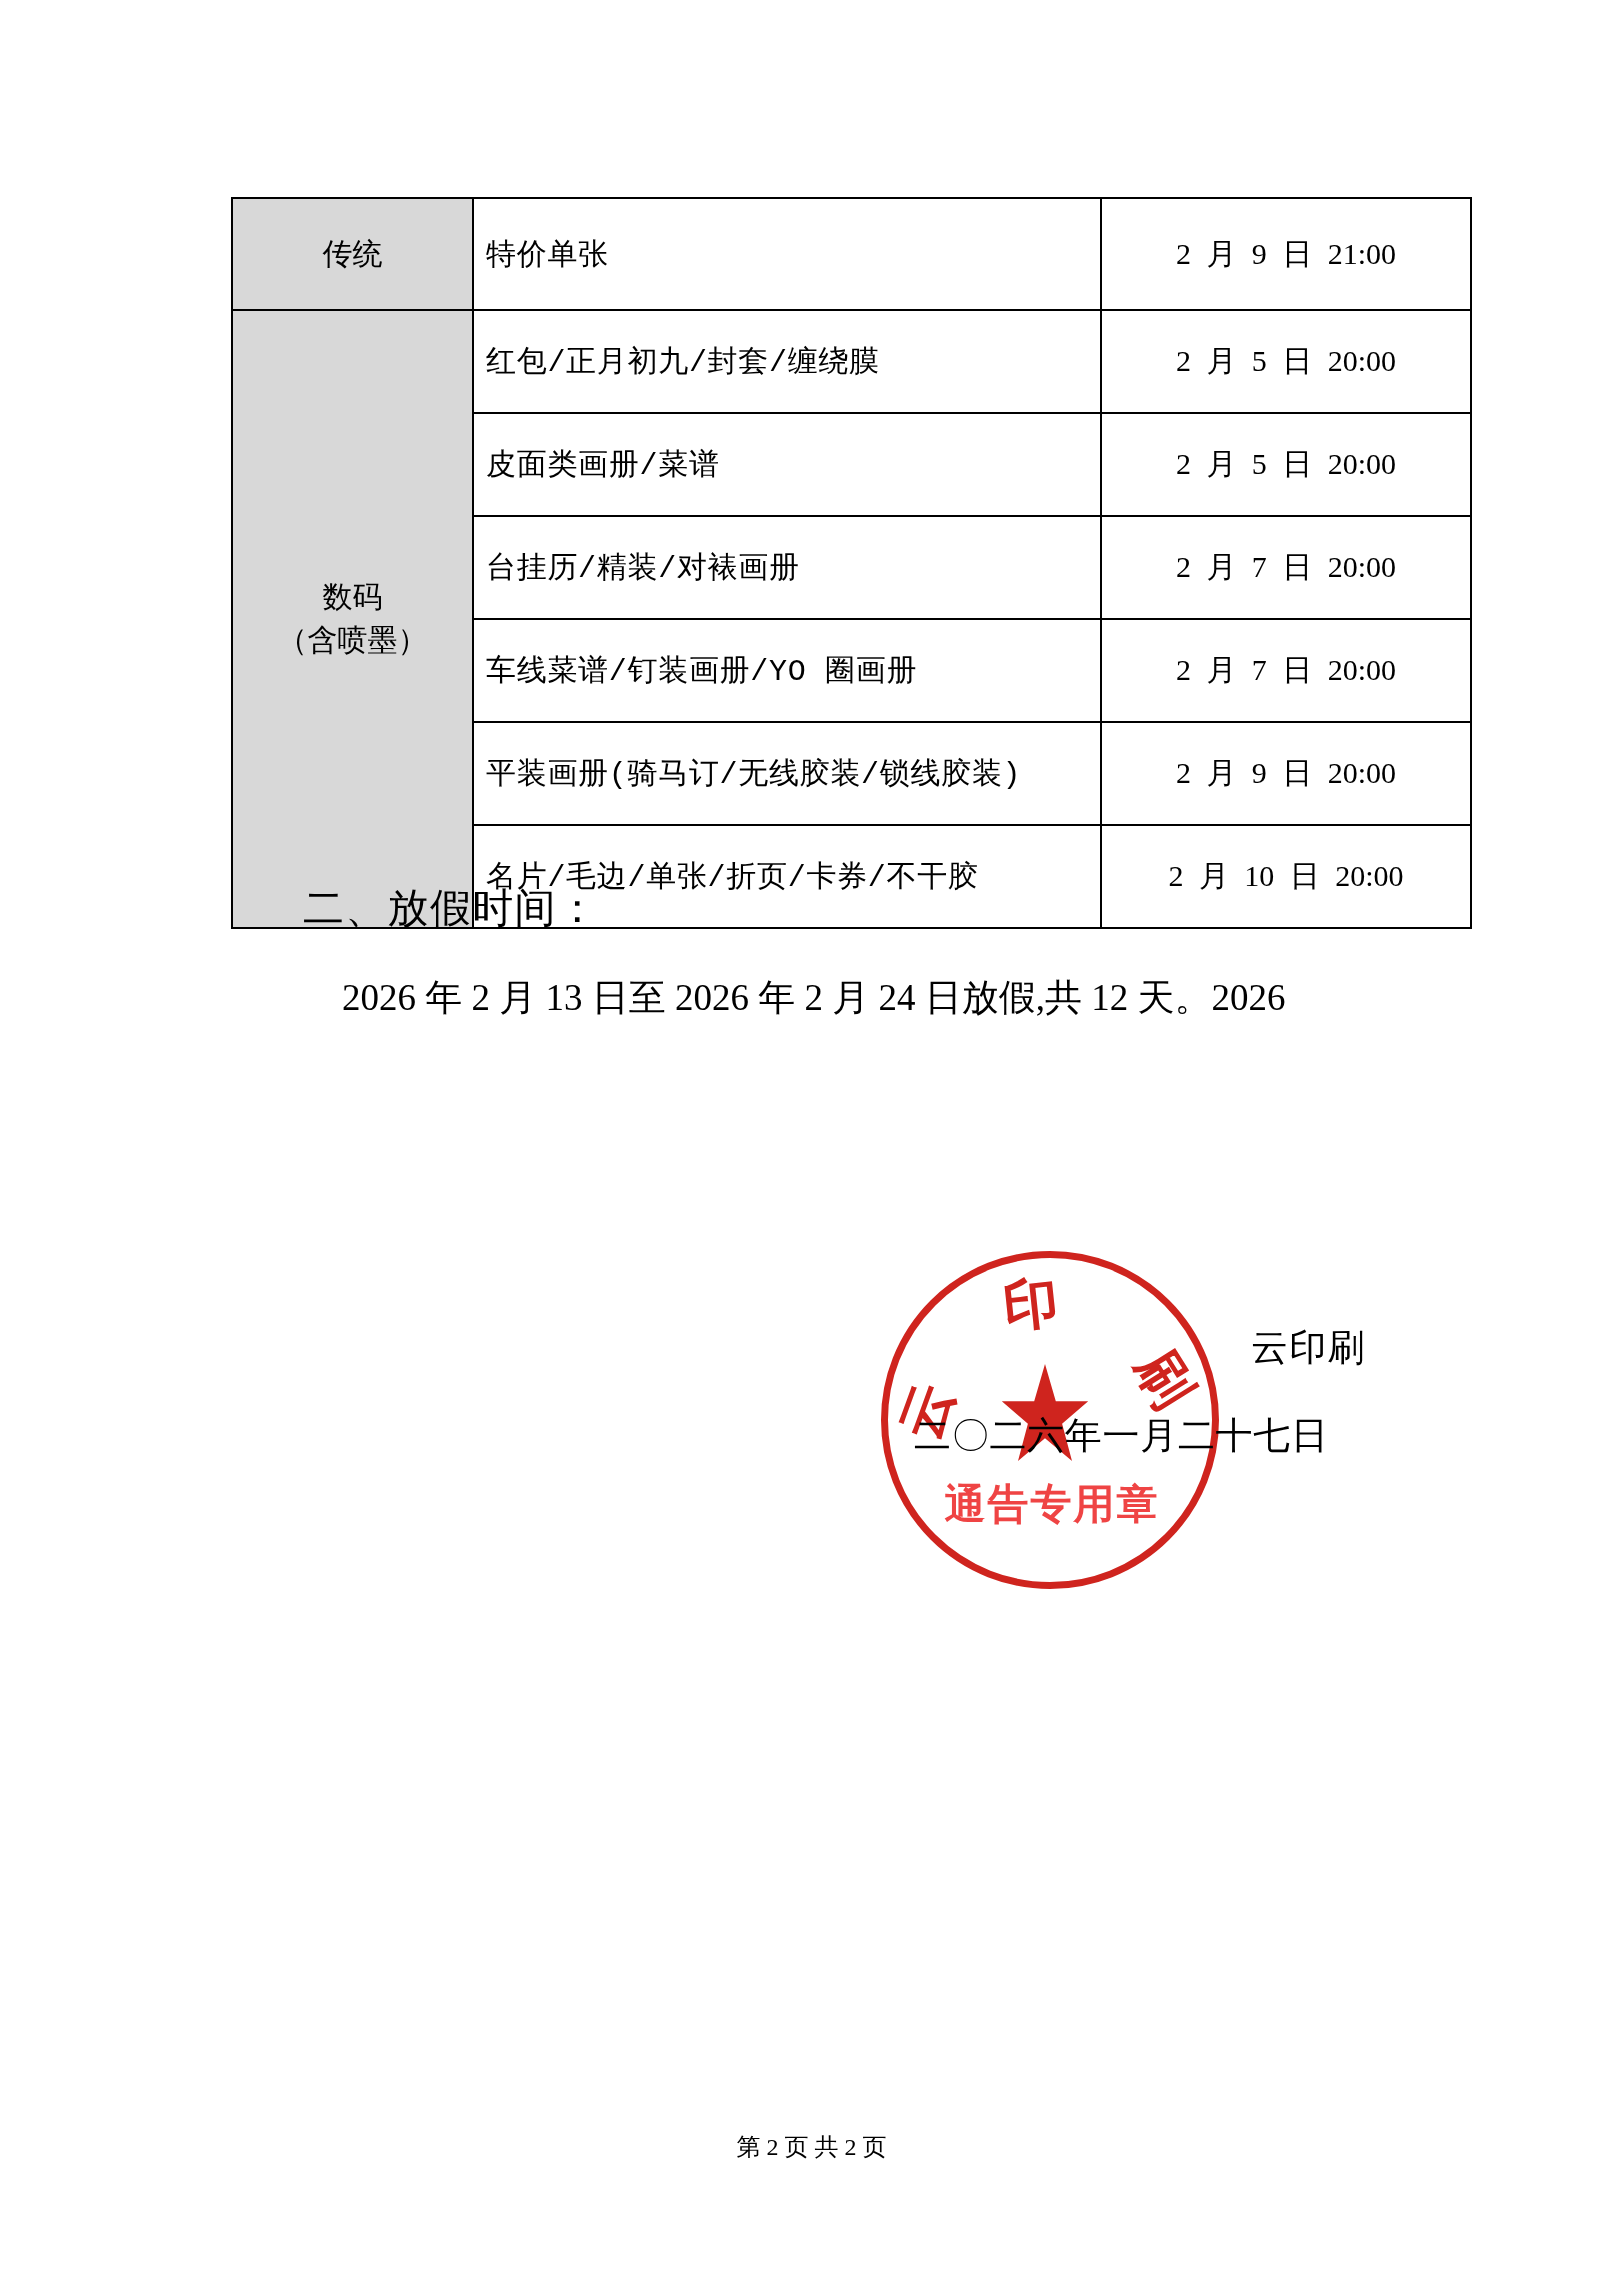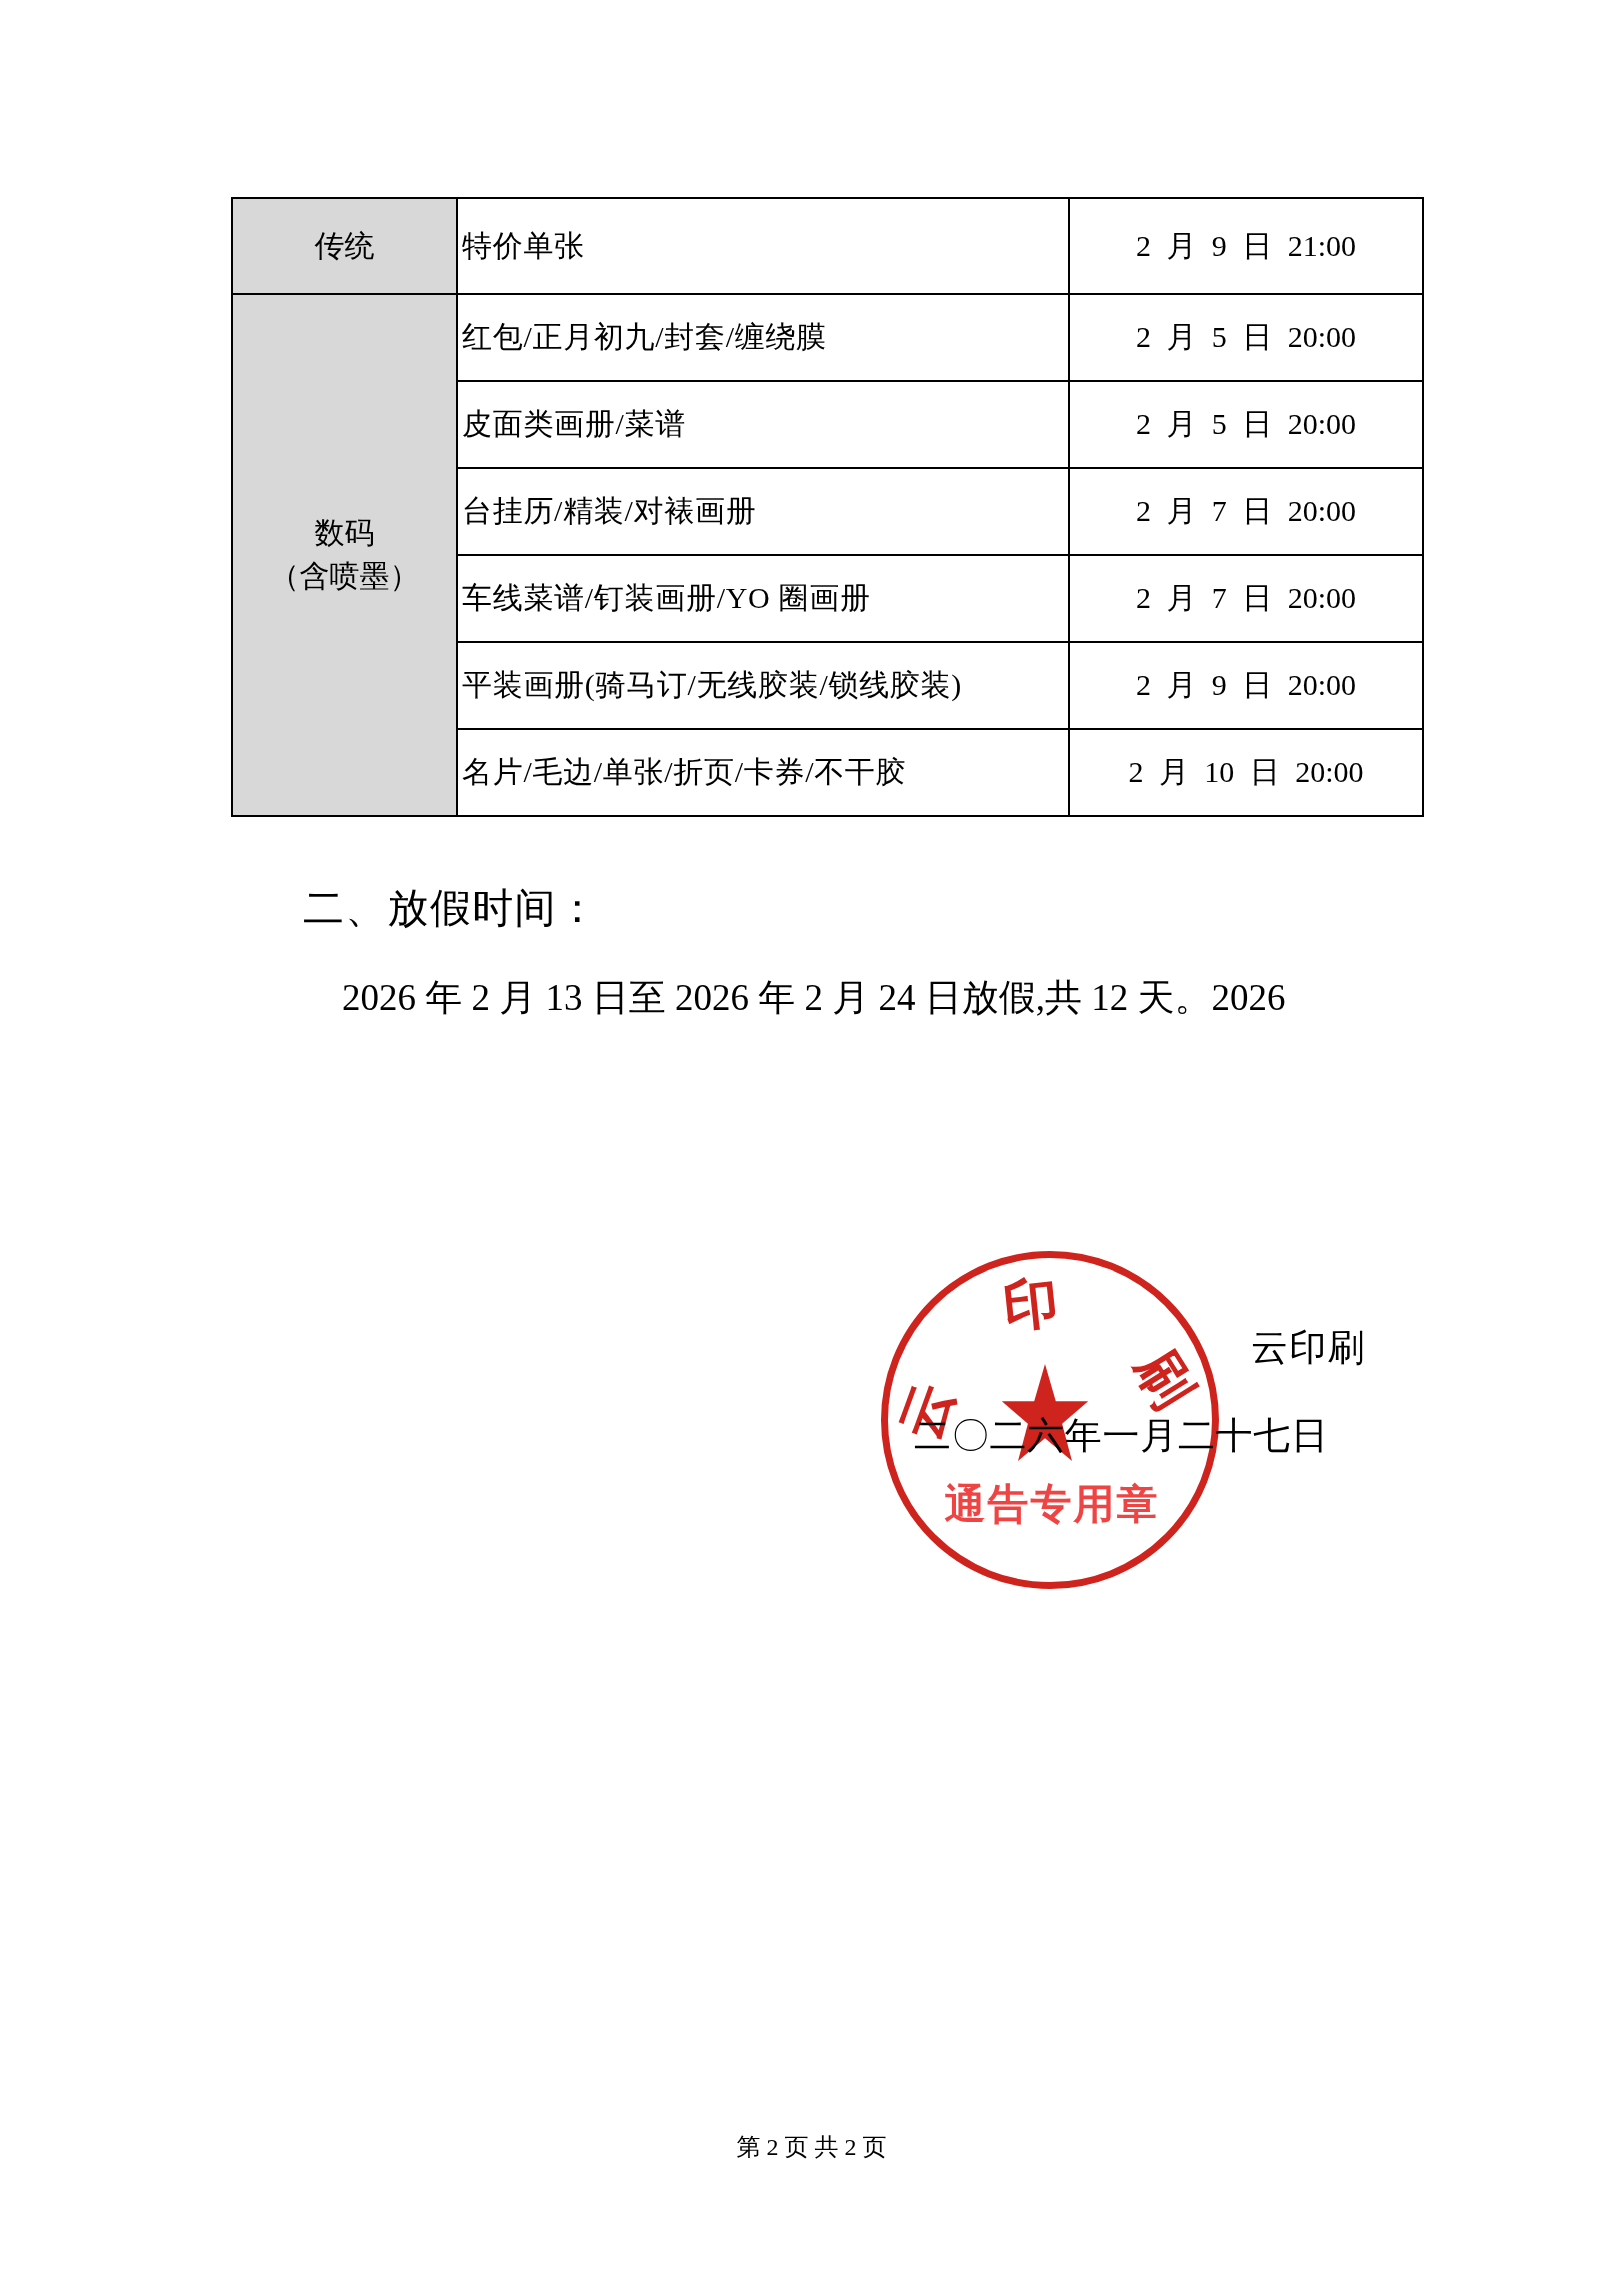--- a/index.html
+++ b/index.html
@@ -20,32 +20,33 @@
     top: 197px;
     width: 1161px;
     border-collapse: collapse;
     table-layout: fixed;
     border: 2.6px solid #000;
     font-size: 30px;
   }
   table.deadline-table td {
     border: 2px solid #000;
     vertical-align: middle;
-    padding: 4px;
+    padding: 12px;
   }
   td.cat {
     width: 215px;
     background: #d8d8d8;
     text-align: center;
     line-height: 1.42;
   }
   td.item {
     width: 602px;
     padding-left: 17px;
     letter-spacing: 0.7px;
+    font-family: Liberation Mono, monospace;
   }
   td.time {
     width: 344px;
     text-align: center;
     word-spacing: 7.9px;
   }
   tr.row-first td { height: 86px; }
   tr.row-std td   { height: 77px; }
 
   

